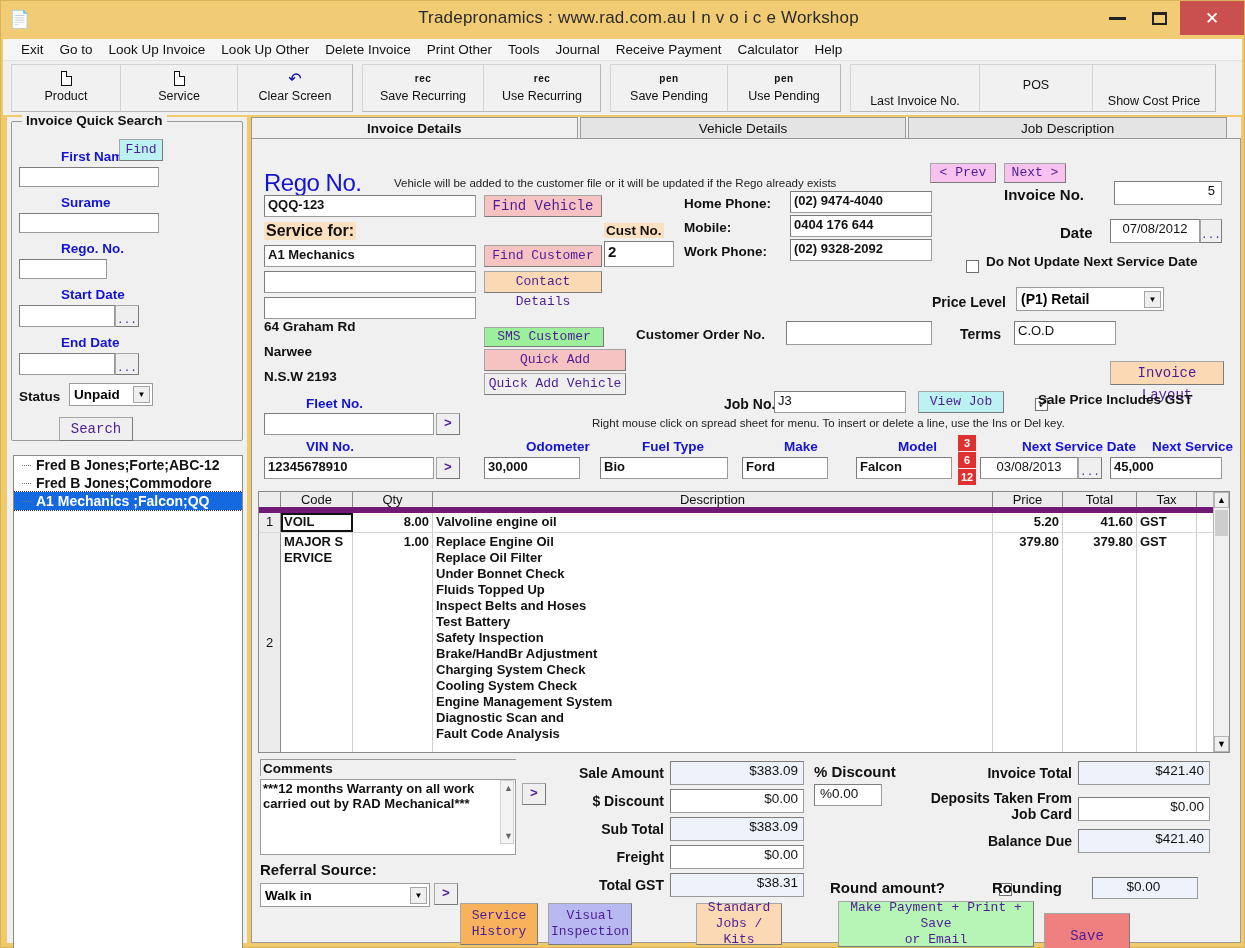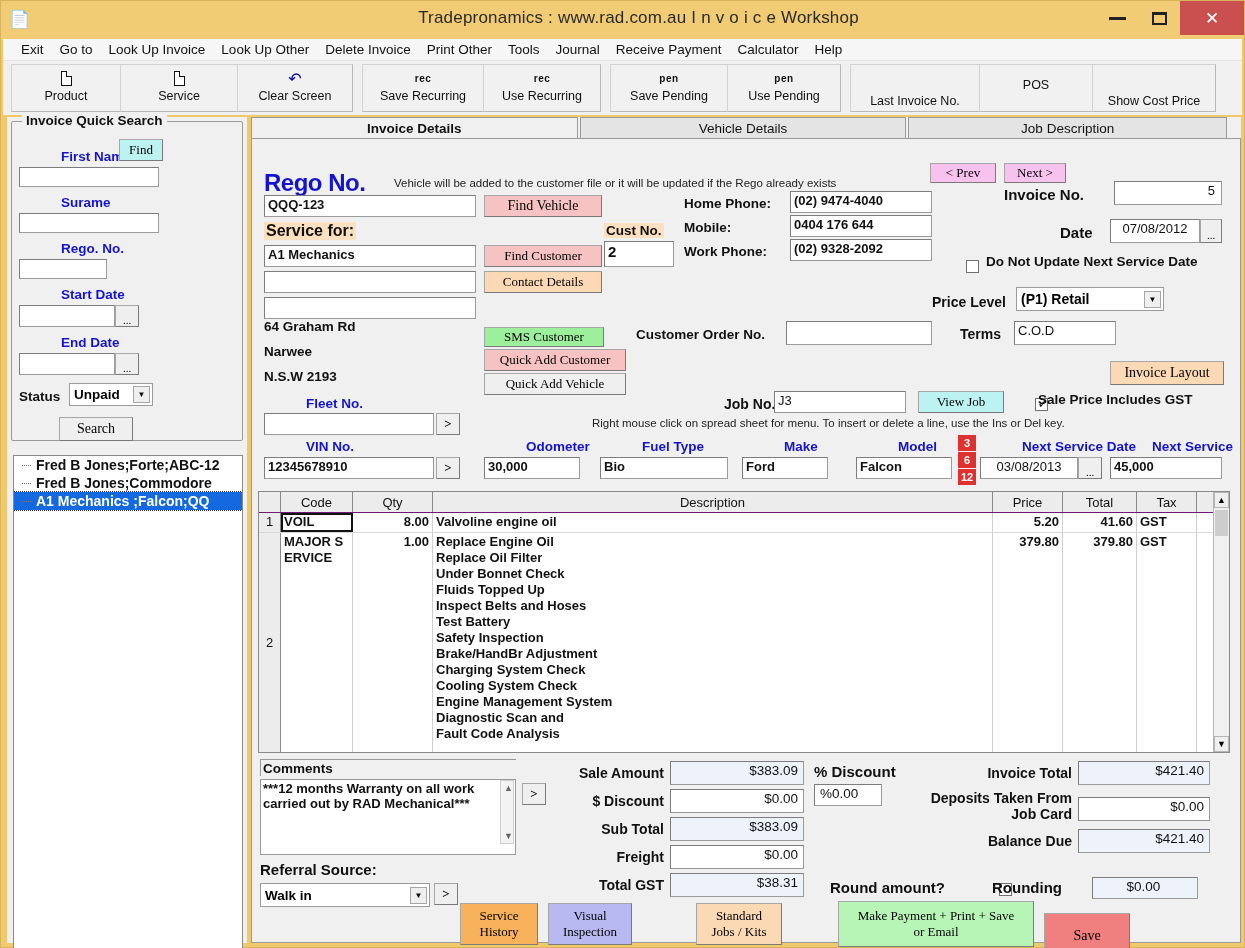--- a/index.html
+++ b/index.html
@@ -92,22 +92,22 @@
   .lbl-black { font-size: 13.5px; font-weight: bold; color: #111; }
   .txtin {
     background: #fff; border: 1px solid #9b9b9b;
     border-top-color:#7d7d7d;border-left-color:#7d7d7d;
     font-size: 13px; color: #111; padding: 1px 3px;
     font-weight: bold; font-family: "Liberation Sans", sans-serif;
   }
   .btn {
     background: #efefef; border: 1px solid #a6a6a6;
     border-right-color:#7a7a7a;border-bottom-color:#7a7a7a;
-    font-size: 13px; color: #000000; text-align:center; cursor: default;
-    font-family: Liberation Serif, serif;
+    font-size: 13px; color: #4c1d95; text-align:center; cursor: default;
+    font-family: Liberation Mono, monospace;
   }
   .dots-btn { font-size: 11px; line-height: 1; padding-bottom:4px; }
   .sel {
     background:#fff;border:1px solid #9b9b9b;font-size:13.5px;font-weight:bold;
     display:flex;align-items:center;justify-content:space-between;padding:0 2px 0 4px;
   }
   .arrow-dn {
     width:17px;height:17px;background:#efefef;border:1px solid #a6a6a6;
     display:flex;align-items:center;justify-content:center;font-size:8px;
   }
@@ -150,21 +150,21 @@
   .redbtn{background:#f08080;margin-top:12px;}
 
   .tiny{font-size:11.5px;color:#222;}
   .chk{width:13px;height:13px;border:1px solid #707070;background:#fff;display:inline-block;
        vertical-align:middle;position:relative;}
   .chk.checked:after{content:"\2713";position:absolute;left:1px;top:-3px;font-size:13px;color:#111;}
 
   
   .grid{position:absolute;left:6px;top:352px;width:972px;height:262px;
         border:1px solid #8a8a8a;background:#fff;overflow:hidden;}
-  .grid-head{display:flex;height:21px;background:#ececec;border-bottom:1px solid #701a75;}
+  .grid-head{display:flex;height:21px;background:#ececec;border-bottom:6px solid #701a75;}
   .gh{border-right:1px solid #8a8a8a;display:flex;align-items:center;justify-content:center;
       font-size:13px;color:#111;background:#ececec;}
   .grow{display:flex;border-bottom:1px solid #d8d8d8;}
   .gc{border-right:1px solid #cfcfcf;font-size:13px;color:#111;font-weight:bold;padding:1px 3px;}
   .gc.num{text-align:right;}
   .gc.rowhdr{background:#ececec;border-right:1px solid #8a8a8a;text-align:center;font-weight:normal;}
   .vscroll{position:absolute;right:0;top:0;width:16px;height:260px;background:#f0f0f0;
            border-left:1px solid #b5b5b5;}
   .vs-btn{height:16px;display:flex;align-items:center;justify-content:center;font-size:9px;
           background:#efefef;border:1px solid #b5b5b5;}
@@ -309,21 +309,21 @@
 
     <div class="tabs">
       <div class="tab active" style="width:330px">Invoice Details</div>
       <div class="tab" style="width:330px">Vehicle Details</div>
       <div class="tab" style="width:322px">Job Description</div>
     </div>
 
     <div class="tabbody">
 
       
-      <div class="abs" style="left:12px;top:30px;font-size:24px;font-weight:bold;color:#1414d0;letter-spacing:-.5px">Rego No.</div>
+      <div class="abs" style="left:12px;top:30px;font-size:24px;font-weight:normal;color:#1414d0;letter-spacing:-.5px">Rego No.</div>
       <div class="abs tiny" style="left:142px;top:38px;white-space:nowrap">Vehicle will be added to the customer file or it will be updated if the Rego already exists</div>
       <div class="abs txtin" style="left:12px;top:56px;width:212px;height:22px">QQQ-123</div>
       <div class="abs btn pinkbtn" style="left:232px;top:56px;width:118px;height:22px;line-height:20px;font-size:14px">Find Vehicle</div>
 
       
       <div class="abs lbl-black hl-orange" style="left:12px;top:83px;font-size:16px">Service for:</div>
       <div class="abs txtin" style="left:12px;top:106px;width:212px;height:22px">A1 Mechanics</div>
       <div class="abs txtin" style="left:12px;top:132px;width:212px;height:22px"></div>
       <div class="abs txtin" style="left:12px;top:158px;width:212px;height:22px"></div>
 

